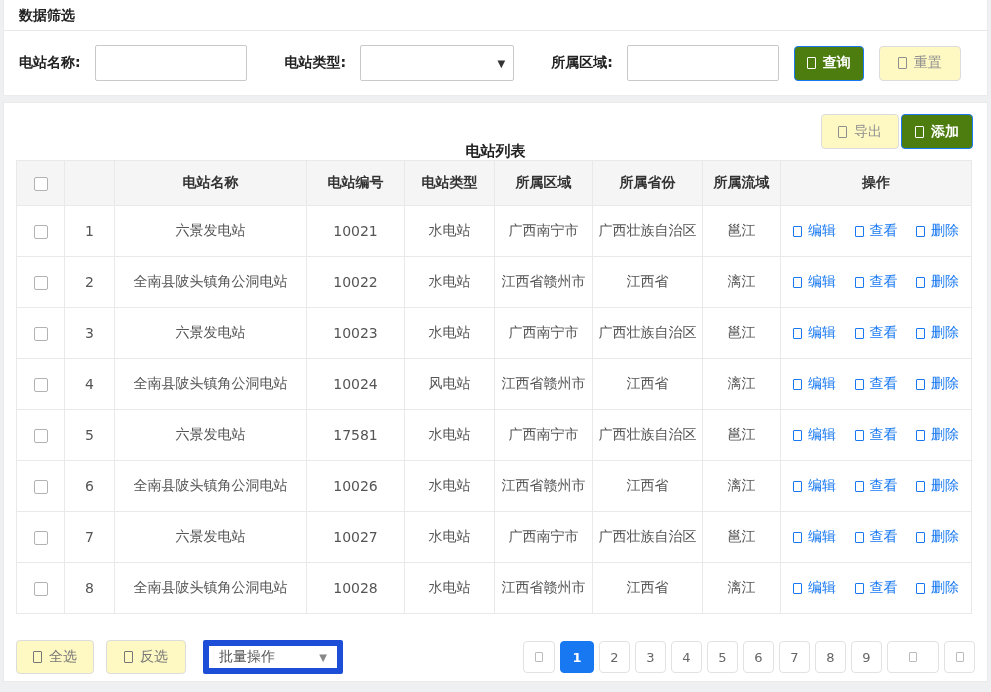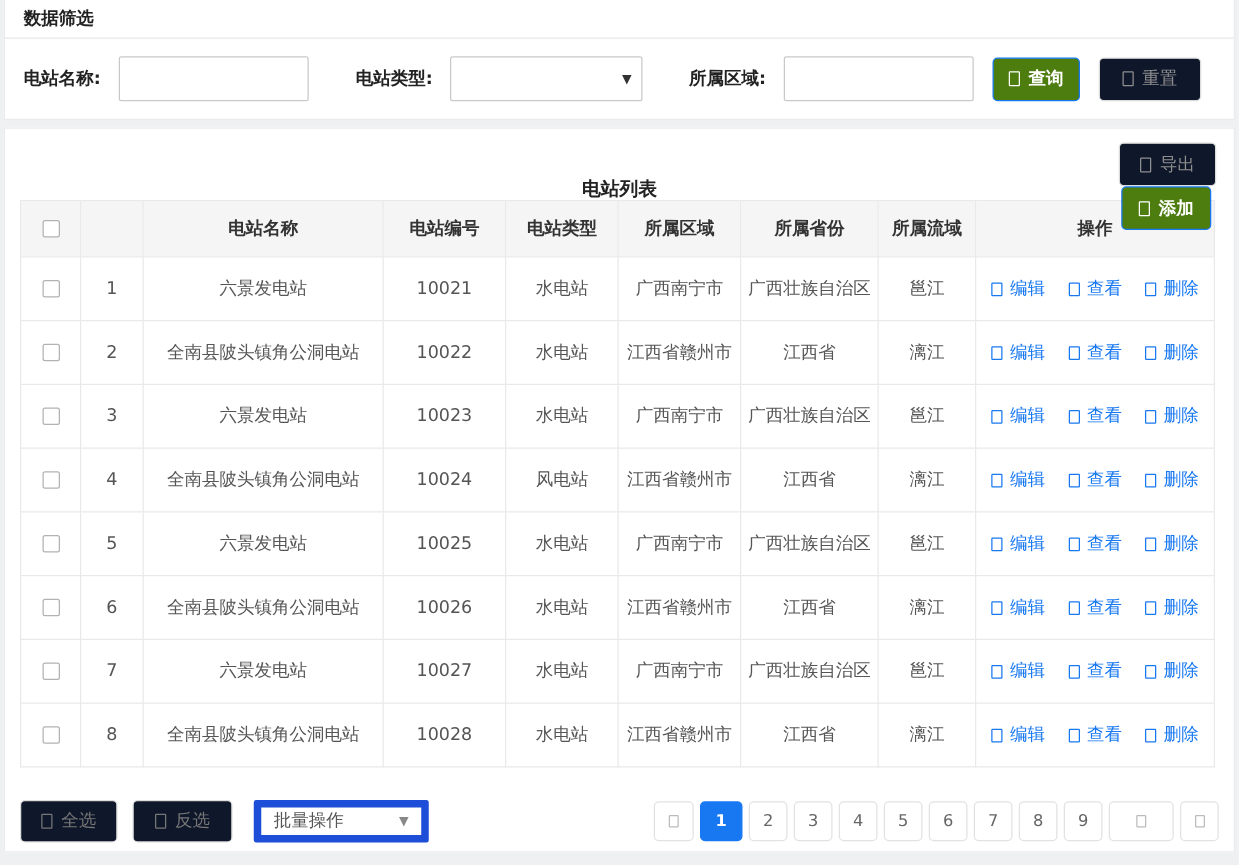--- a/index.html
+++ b/index.html
@@ -36,38 +36,38 @@
     position:relative; width:154px; height:36px; border:1px solid #c9c9c9;
     border-radius:2px; background:#fff; display:flex; align-items:center;
     justify-content:flex-end; padding-right:8px; color:#444; cursor:pointer;
   }
   .caret { font-size:10px; color:#333; }
   .gap1 { width:38px; } .gap2 { width:37px; } .gap3 { width:15px; }
 
   .btn {
     display:inline-flex; align-items:center; justify-content:center;
     height:35px; border-radius:4px; font-size:14px; cursor:pointer;
-    border:1px solid #dcdcdc; background:#0f172a; color:#8f8f8f;
+    border:1px solid #dcdcdc; background:#fef9c3; color:#8f8f8f;
     font-family:inherit; white-space:nowrap;
   }
   .btn .tofu { margin-right:7px; }
   .btn-primary { background:#4d7c0f; border-color:#1778f2; color:#fff; font-weight:bold; }
   .btn-query { width:70px; } .btn-reset { width:82px; margin-left:15px; }
 
   
   .tofu {
     display:inline-block; width:9px; height:12px;
     border:1px solid currentColor; border-radius:1px; flex:none;
   }
 
   
   .main-panel { margin-top:6px; height:580px; position:relative; }
   .list-head { position:relative; height:56px; display:flex; align-items:center; justify-content:center; }
   .list-title { font-weight:bold; font-size:15px; color:#222;margin-top:40px; }
-  .head-btns { position:absolute; right:14px; top:11px; display:flex;flex-direction:column; }
+  .head-btns { position:absolute; right:14px; top:11px; display:flex; }
   .btn-export { width:78px; }
   .btn-add { width:72px; margin-left:2px; }
 
   table.grid {
     border-collapse:collapse; margin:1px 14px 0 12px; width:955px;
     table-layout:fixed; font-size:14px;
   }
   .grid th, .grid td {
     border:1px solid #e9e9e9; text-align:center; vertical-align:middle;
     overflow:hidden; white-space:nowrap;
@@ -294,21 +294,21 @@
                   <span class="tofu"></span>
                   <span>删除</span>
                 </a>
               </div>
             </td>
           </tr>
           <tr>
             <td class="c-cb"><span class="cb"></span></td>
             <td class="c-no">5</td>
             <td class="c-name">六景发电站</td>
-            <td class="c-code">10025</td>
+            <td class="c-code">17581</td>
             <td class="c-type">水电站</td>
             <td class="c-region">广西南宁市</td>
             <td class="c-prov">广西壮族自治区</td>
             <td class="c-basin">邕江</td>
             <td class="c-ops">
               <div class="ops-cell">
                 <a class="oplink">
                   <span class="tofu"></span>
                   <span>编辑</span>
                 </a>

